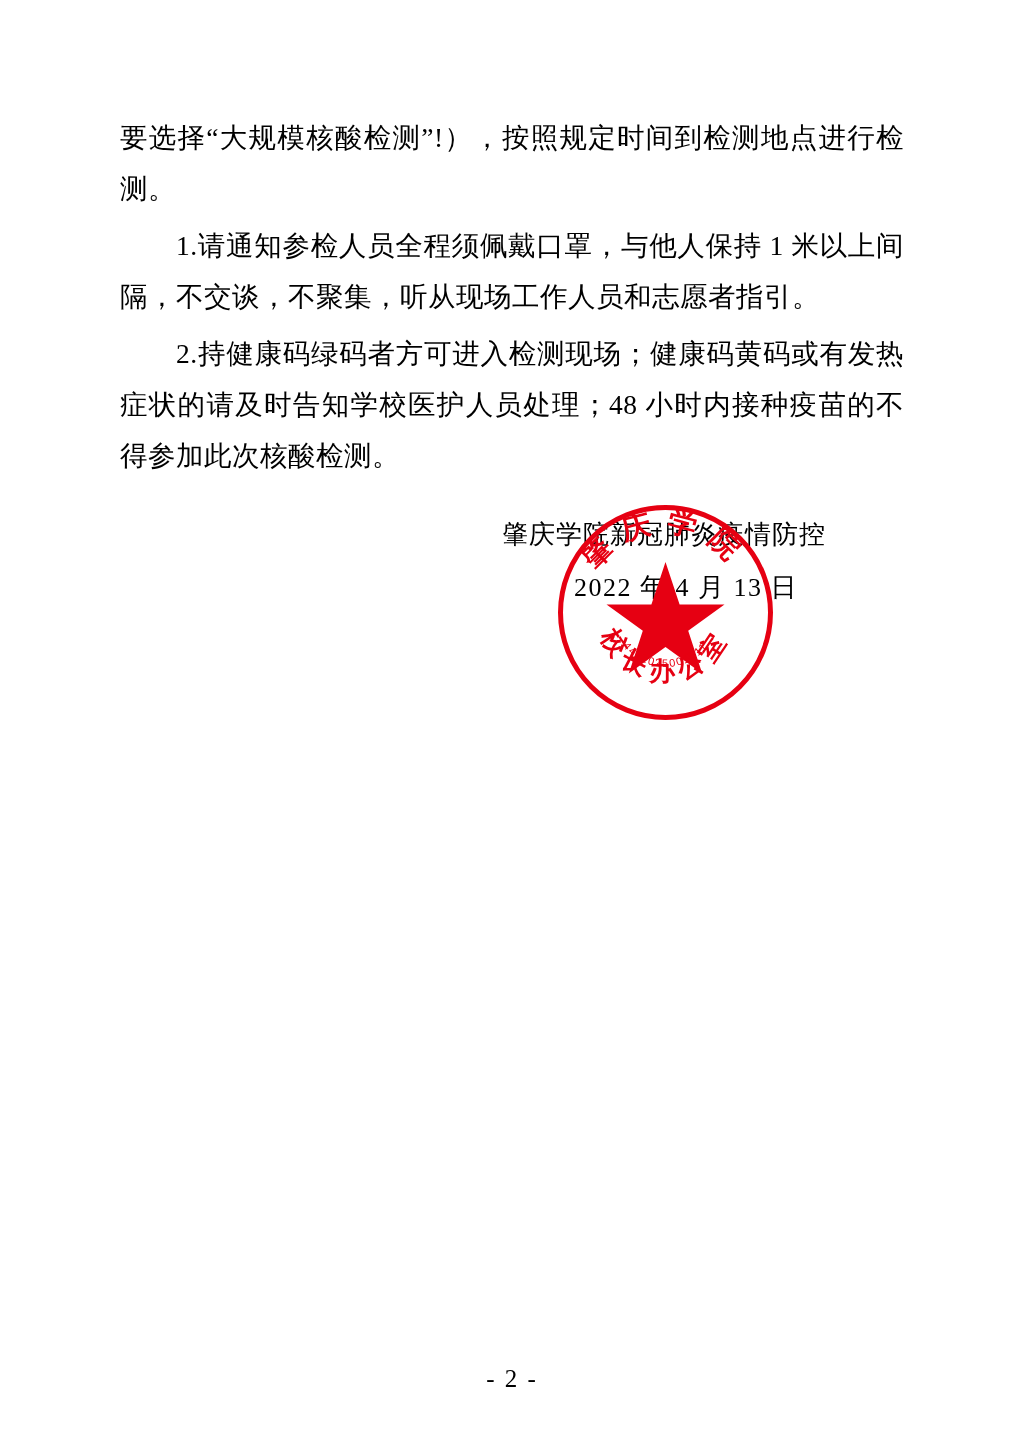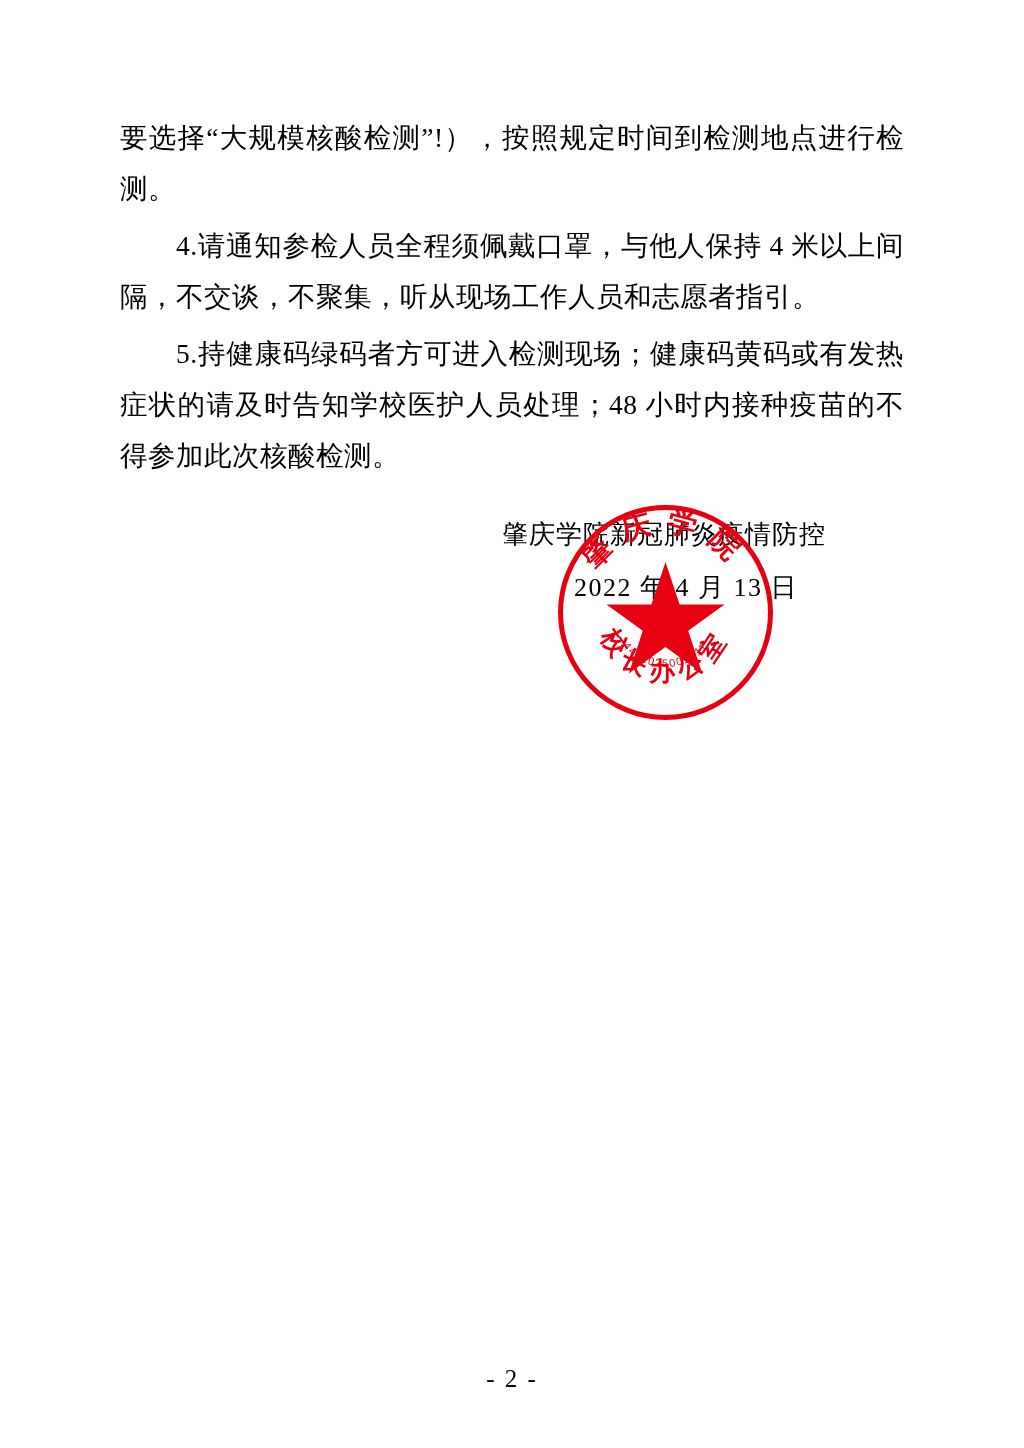--- a/index.html
+++ b/index.html
@@ -82,22 +82,22 @@
     font-family: "Liberation Serif", "DejaVu Serif", serif;
   }
 </style>
 </head>
 <body>
 
 <div class="page">
 
   <div class="body-area">
     <p class="para">要选择“大规模核酸检测”!），按照规定时间到检测地点进行检测。</p>
-    <p class="para indent">4.请通知参检人员全程须佩戴口罩，与他人保持 4 米以上间隔，不交谈，不聚集，听从现场工作人员和志愿者指引。</p>
-    <p class="para indent">5.持健康码绿码者方可进入检测现场；健康码黄码或有发热症状的请及时告知学校医护人员处理；48 小时内接种疫苗的不得参加此次核酸检测。</p>
+    <p class="para indent">1.请通知参检人员全程须佩戴口罩，与他人保持 1 米以上间隔，不交谈，不聚集，听从现场工作人员和志愿者指引。</p>
+    <p class="para indent">2.持健康码绿码者方可进入检测现场；健康码黄码或有发热症状的请及时告知学校医护人员处理；48 小时内接种疫苗的不得参加此次核酸检测。</p>
   </div>
 
   <div class="signature">
     <span class="sig-line">肇庆学院新冠肺炎疫情防控</span>
     <span class="sig-date">2022 年 4 月 13 日</span>
   </div>
 
   <div class="seal">
     <svg width="225" height="225" viewBox="0 0 225 225" xmlns="http://www.w3.org/2000/svg">
       <g fill="none" stroke="#e60012" stroke-width="5">

